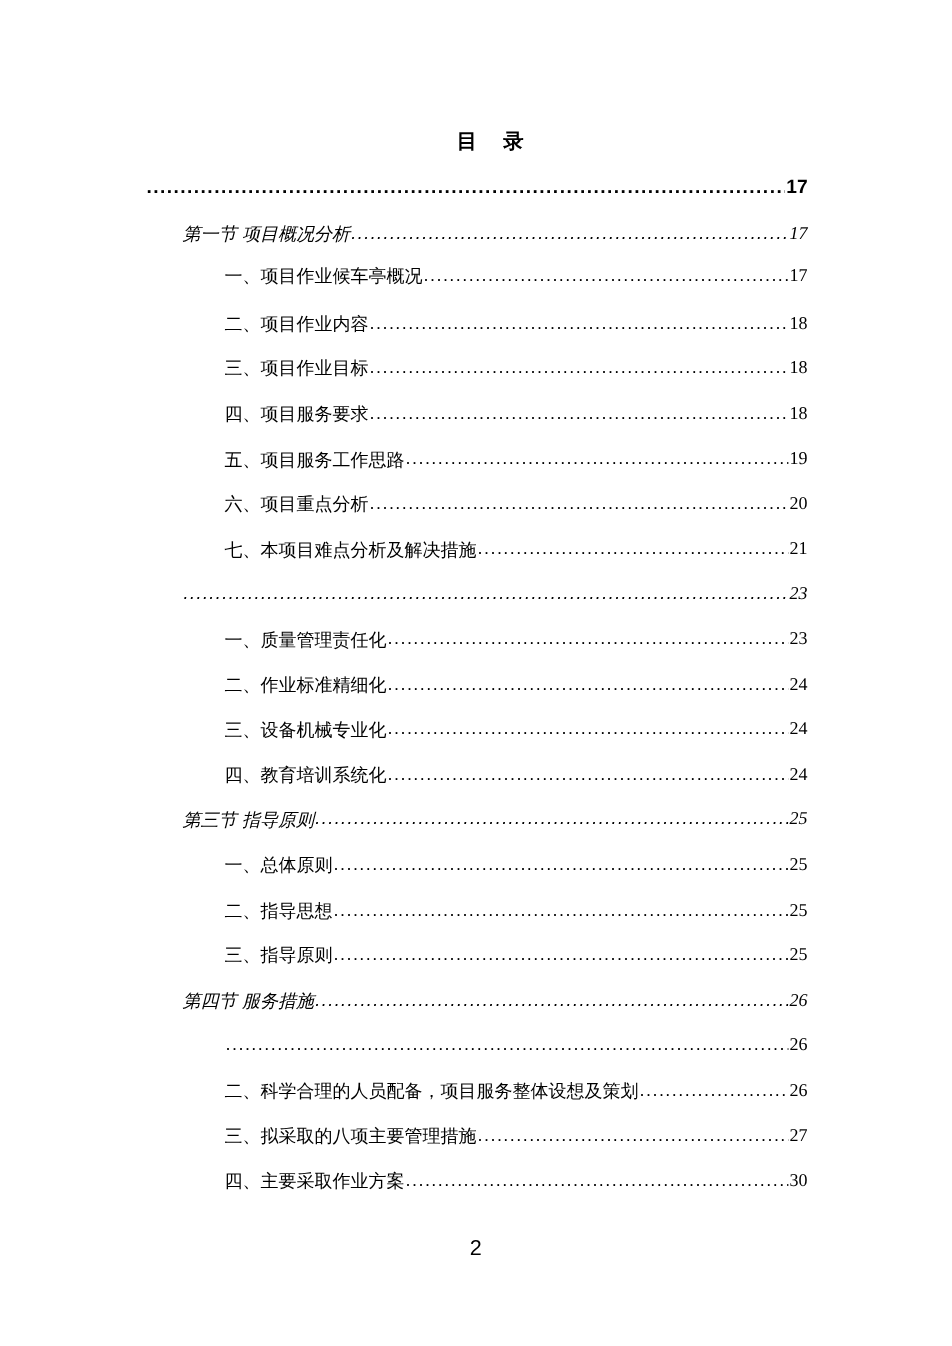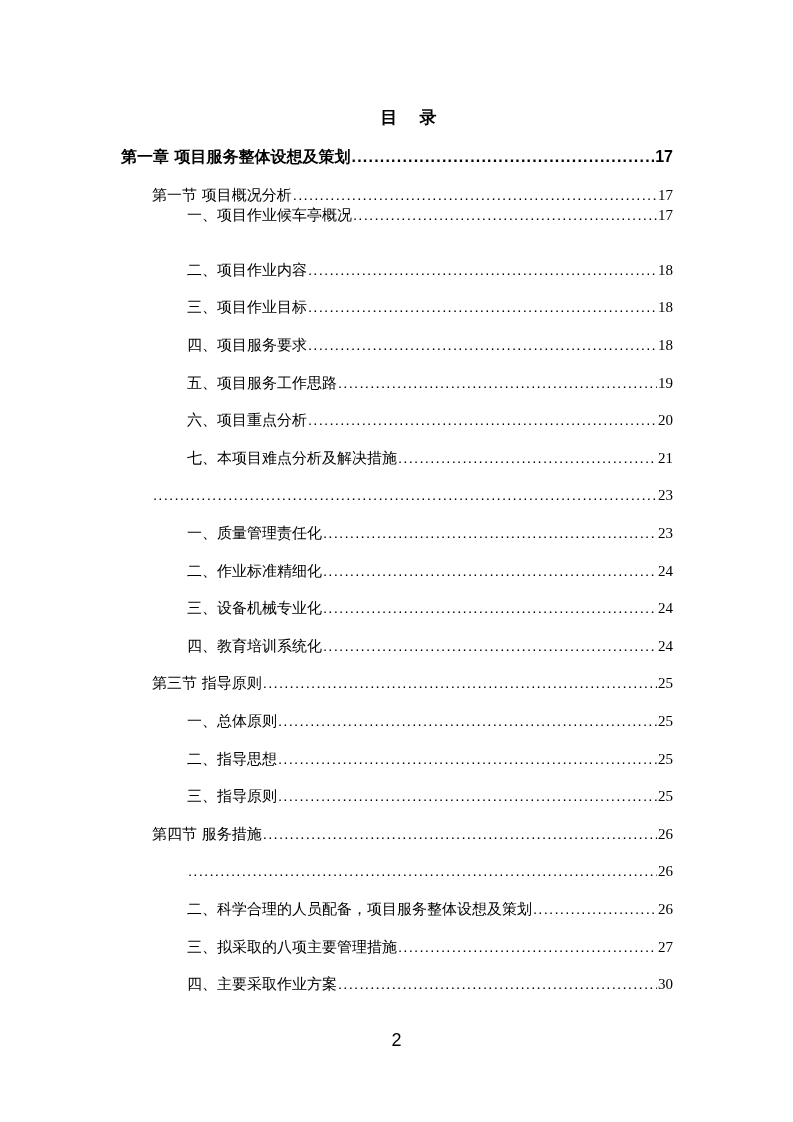--- a/index.html
+++ b/index.html
@@ -12,42 +12,41 @@
          font-size:15px; line-height:26px; white-space:nowrap; }
   .row .label { flex:0 0 auto; }
   .row .dots { flex:1 1 auto; overflow:hidden; margin:0 1px;
                font-family:"Liberation Sans", sans-serif; letter-spacing:1.2px; }
   .row .dots::after { content:"..................................................................................................................................................................................................................................."; }
   .row .page { flex:0 0 auto; font-family:"Liberation Serif", serif; }
   .lvl1 { left:121px; right:120px; font-weight:bold; font-size:16px; }
   .lvl1 .label { font-family:"DejaVu Sans", sans-serif; }
   .lvl1 .page { font-family:"Liberation Sans", sans-serif; font-weight:bold; }
   .lvl1 .dots { font-weight:bold; }
-  .lvl2 { left:152px; right:120px; }
+  .lvl2 { left:152px; right:120px;font-style:italic; }
   .lvl3 { left:187px; right:120px; }
   .pagenum { position:absolute; top:1030px; left:0; width:793px; text-align:center;
              font-family:"Liberation Sans", sans-serif; font-size:18px; }
 </style>
 </head>
 <body>
 
 <div class="title">目 录</div>
 
 <div class="toc">
   <div class="row lvl1" style="top:0px">
-    <span class="label">第一章  项目服务整体设想及策划</span>
       <span class="dots"></span>
       <span class="page">17</span>
   </div>
   <div class="row lvl2" style="top:37.6px">
     <span class="label">第一节  项目概况分析</span>
       <span class="dots"></span>
       <span class="page">17</span>
   </div>
-  <div class="row lvl3" style="top:58px">
+  <div class="row lvl3" style="top:73px">
     <span class="label">一、项目作业候车亭概况</span>
       <span class="dots"></span>
       <span class="page">17</span>
   </div>
   <div class="row lvl3" style="top:112.8px">
     <span class="label">二、项目作业内容</span>
       <span class="dots"></span>
       <span class="page">18</span>
   </div>
   <div class="row lvl3" style="top:150.4px">

